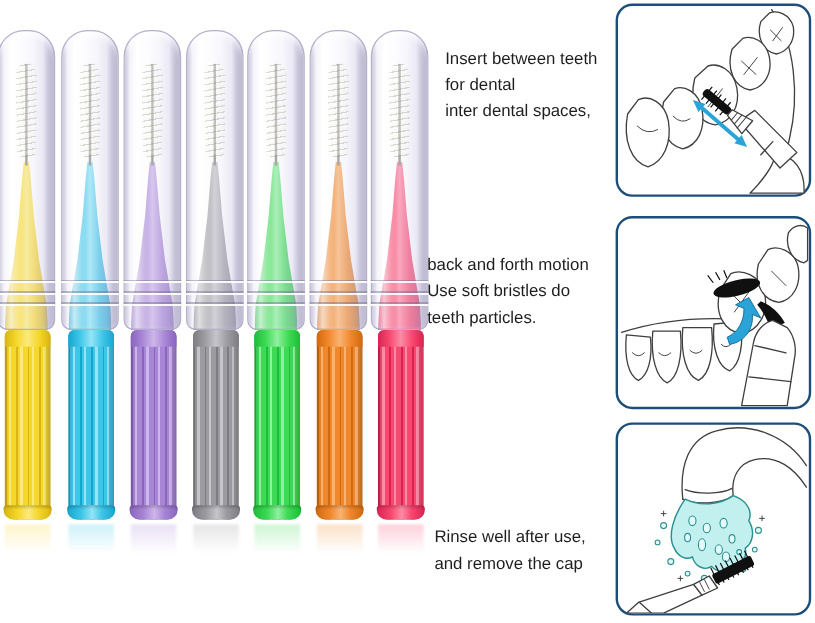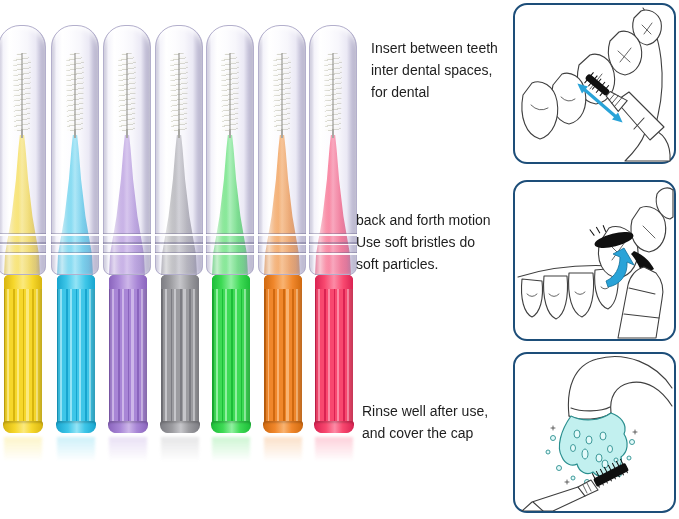--- a/index.html
+++ b/index.html
@@ -132,31 +132,31 @@
       <div class="wire"></div>
       <div class="glass"></div>
       <div class="ribs"></div>
     </div>
     <div class="handle"></div>
     <div class="reflection"></div>
   </div>
 
   <div class="instr" style="left:371px;top:37px">
     <div>Insert between teeth</div>
+    <div>for dental</div>
     <div>inter dental spaces,</div>
-    <div>for dental</div>
   </div>
   <div class="instr" style="left:356px;top:209px">
     <div>back and forth motion</div>
     <div>Use soft bristles do</div>
-    <div>soft particles.</div>
-  </div>
-  <div class="instr" style="left:362px;top:400px">
+    <div>teeth particles.</div>
+  </div>
+  <div class="instr" style="left:362px;top:436px">
     <div>Rinse well after use,</div>
-    <div>and cover the cap</div>
+    <div>and remove the cap</div>
   </div>
 
   <div class="panel" style="top:3px">
     <svg width="159" height="157" viewBox="0 0 159 157">
       <path class="la" d="M128,3 C148,30 151,76 143,110 C139,130 131,146 121,155"></path>
       <g>
         <path class="wf" d="M119,13 C115,26 121,38 132,40 C142,38 148,28 146,17 C143,7 133,3 126,6 Z"></path>
         <path class="cr" d="M127,20 l9,9 M137,18 l-8,11"></path>
         <path class="wf" d="M95,36 C90,53 97,68 110,70 C122,68 129,56 126,42 C123,29 112,24 104,27 Z"></path>
         <path class="cr" d="M103,46 l12,11 M116,43 l-11,14"></path>

